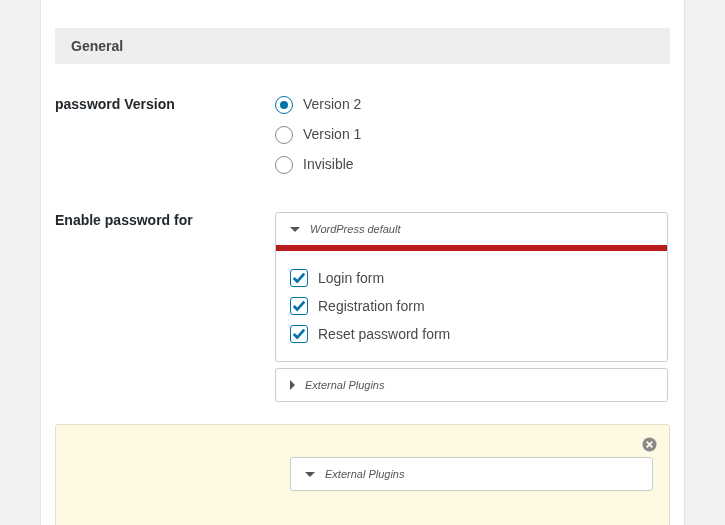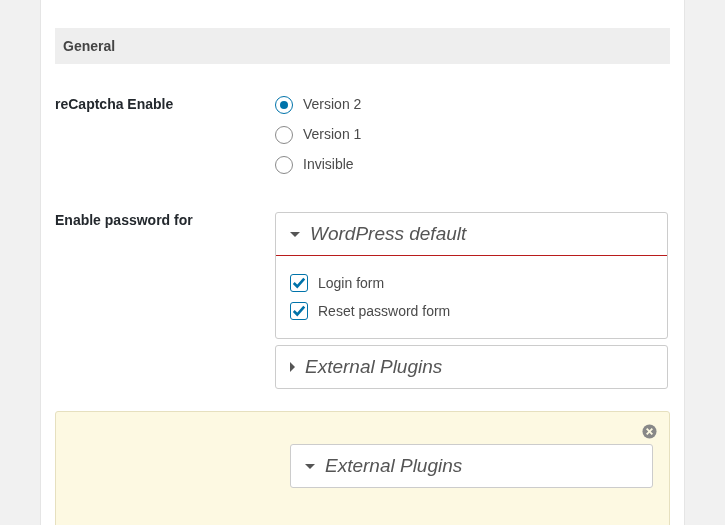--- a/index.html
+++ b/index.html
@@ -27,21 +27,21 @@
   }
   .panel-inner{
     padding: 0 14px;
     padding-top: 28px;
   }
   .section-heading {
     background: #eeeeee;
     font-weight: 600;
     font-size: 14px;
     color: #444;
-    padding: 10px 8px;
+    padding: 10px 16px;
     margin-bottom: 28px;
   }
   .form-row {
     display: flex;
     padding: 4px 0 34px 0;
   }
   .form-label {
     width: 220px;
     flex-shrink: 0;
     font-size: 14px;
@@ -108,24 +108,24 @@
     border-top: 5px solid #555;
   }
   .arrow.right {
     border-top: 5px solid transparent;
     border-bottom: 5px solid transparent;
     border-left: 5px solid #555;
   }
   .accordion-title {
     font-style: italic;
     color: #555;
-    font-size: 19px;
+    font-size: 11px;
   }
   .accordion-content {
-    border-top: 1px solid #b91c1c;
+    border-top: 6px solid #b91c1c;
     padding: 18px 14px;
   }
   
   .check-item {
     display: flex;
     align-items: center;
     margin-bottom: 10px;
   }
   .check-item:last-child { margin-bottom: 0; }
   .check-box {
@@ -178,21 +178,21 @@
 </head>
 <body>
 
 <div class="outer">
   <div class="panel">
     <div class="panel-inner">
 
     <div class="section-heading">General</div>
 
     <div class="form-row">
-      <div class="form-label">reCaptcha Enable</div>
+      <div class="form-label">password Version</div>
       <div class="form-field">
 
         <div class="radio-item">
           <span class="radio-circle checked">
             <span class="radio-dot"></span>
           </span>
           <span class="radio-label">Version 2</span>
         </div>
 
         <div class="radio-item">
@@ -221,20 +221,28 @@
 
             <div class="check-item">
               <span class="check-box">
                 <svg viewBox="0 0 16 16">
                       <polyline points="2,8 6,12 14,3"></polyline>
                     </svg>
               </span>
               <span class="check-label">Login form</span>
             </div>
 
+            <div class="check-item">
+              <span class="check-box">
+                <svg viewBox="0 0 16 16">
+                      <polyline points="2,8 6,12 14,3"></polyline>
+                    </svg>
+              </span>
+              <span class="check-label">Registration form</span>
+            </div>
 
             <div class="check-item">
               <span class="check-box">
                 <svg viewBox="0 0 16 16">
                       <polyline points="2,8 6,12 14,3"></polyline>
                     </svg>
               </span>
               <span class="check-label">Reset password form</span>
             </div>
 

